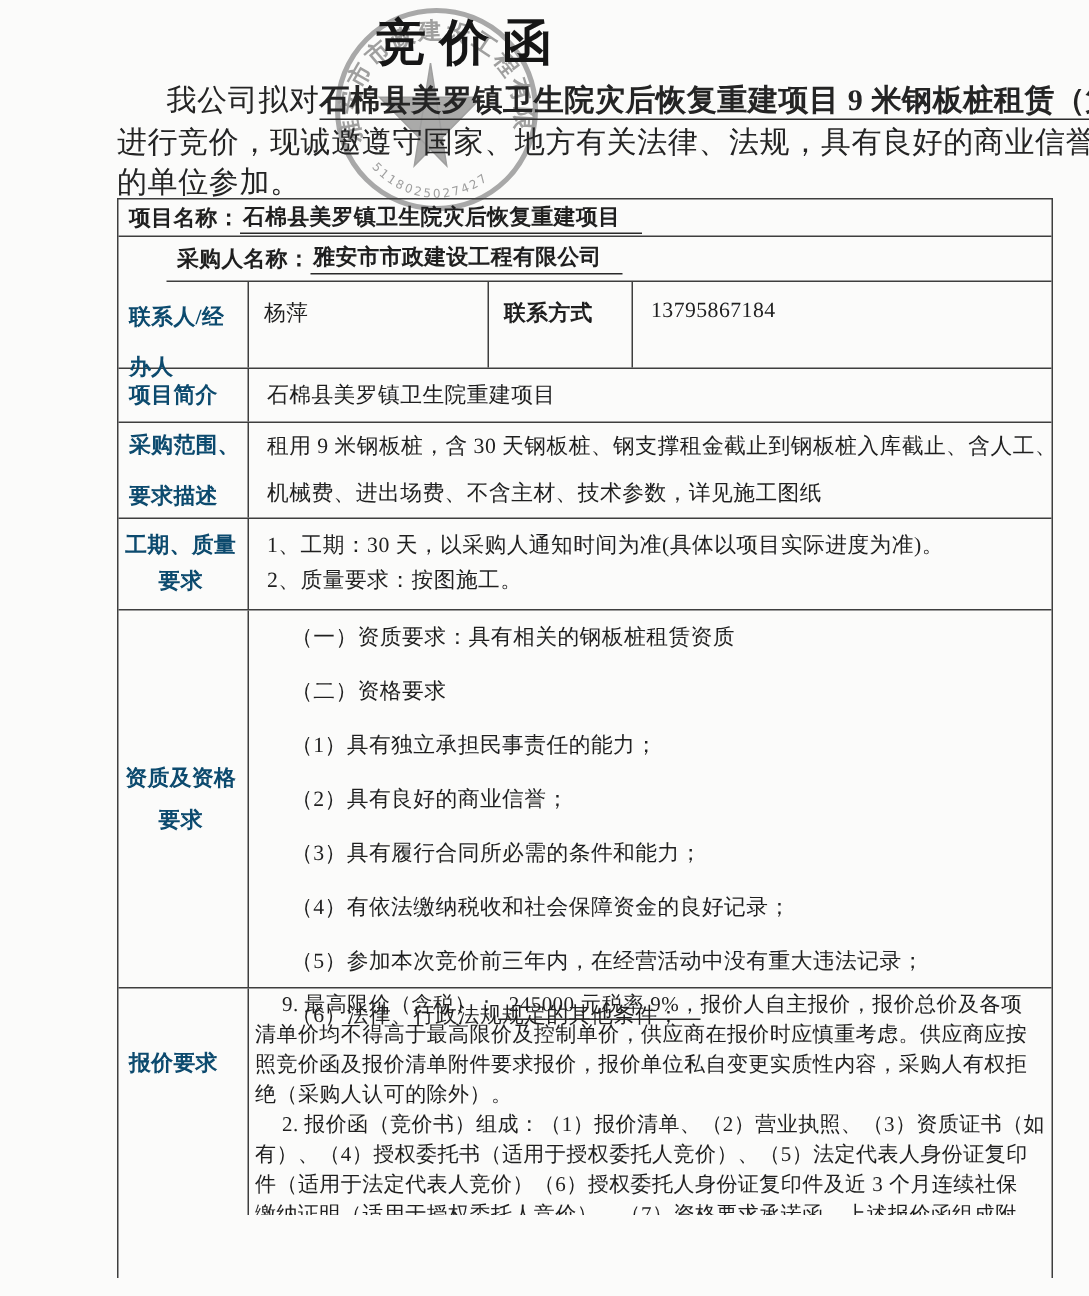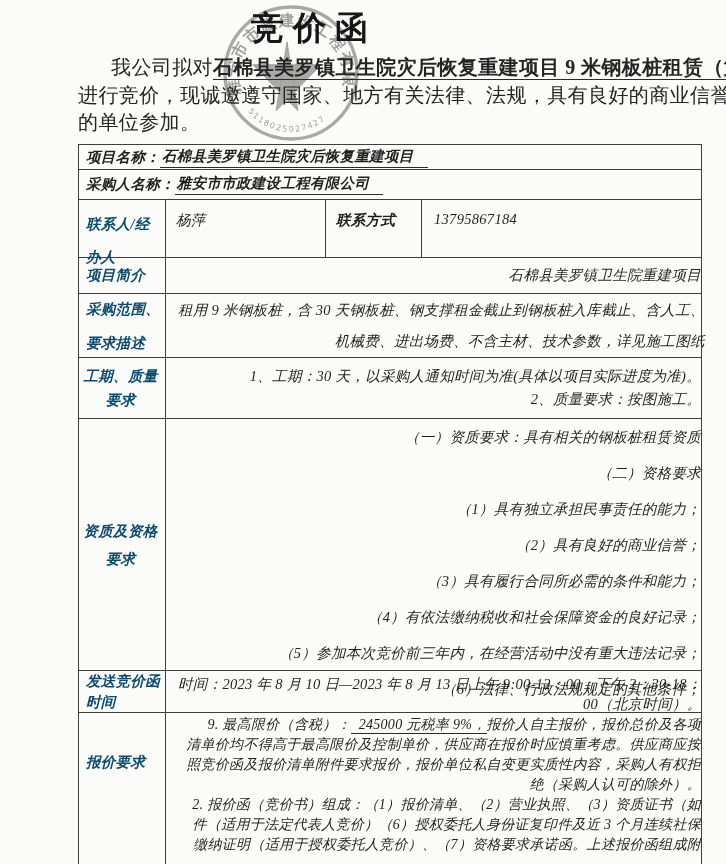--- a/index.html
+++ b/index.html
@@ -16,37 +16,37 @@
   }
   .intro{position:absolute;left:78px;top:54px;width:628px;font-size:20px;color:#242424;}
   .intro .iline{line-height:27.5px;white-space:nowrap;letter-spacing:0.4px;}
   .iline1-pre{padding-left:33px;}
   .u-proj{font-weight:bold;border-bottom:1.4px solid #2a2a2a;padding-bottom:1px;}
   
   .stamp{position:absolute;left:222px;top:2px;width:140px;height:144px;z-index:1;opacity:.85;}
   .doc-layer{position:relative;z-index:2;}
   
   .btable{
-    position:absolute;left:78px;top:144px;width:624px;height:720px;
+    position:absolute;left:78px;top:132px;width:624px;height:720px;
     border:1.6px solid #3e3e3e;border-bottom:none;box-sizing:border-box;
-    font-size:14.5px;background:transparent;z-index:2;font-style:italic;
+    font-size:14.5px;background:transparent;z-index:2;
   }
   .trow{display:flex;border-bottom:1.6px solid #3e3e3e;box-sizing:border-box;}
   .trow:last-child{border-bottom:none;}
   .cell{box-sizing:border-box;letter-spacing:0.3px;}
   .lblcol{
     width:87px;border-right:1.6px solid #3e3e3e;flex:none;
     font-weight:bold;display:flex;flex-direction:column;justify-content:center;
     padding:0 5px 0 7px;color:#0c4a6e;
   }
-  .content{flex:1;display:flex;flex-direction:column;justify-content:center;padding-left:12px;text-align:right;}
+  .content{flex:1;display:flex;flex-direction:column;justify-content:center;padding-left:12px;}
   .fullcell{flex:1;display:flex;align-items:center;padding-left:7px;}
   .fullcell .flabel{font-weight:bold;}
   .fullcell .fvalue{font-weight:bold;border-bottom:1.4px solid #2a2a2a;padding:0 14px 1px 2px;}
-  .r1{height:25px;} .r2{height:30px;} .r3{height:58px;} .r4{height:36px;}
+  .r1{height:25px;} .r2{height:30px;margin-left:32px;} .r3{height:58px;} .r4{height:36px;}
   .r5{height:64px;} .r6{height:61px;} .r7{height:252px;} .r8{height:42px;} .r9{height:151px;}
   
   .r3 .lblcol{justify-content:flex-start;padding-top:8px;line-height:33px;}
   .c-name{width:160px;border-right:1.6px solid #3e3e3e;flex:none;padding:11px 0 0 10px;}
   .c-clabel{width:96px;border-right:1.6px solid #3e3e3e;flex:none;padding:11px 0 0 10px;font-weight:bold;}
   .c-cvalue{flex:1;padding:11px 0 0 12px;font-family:"Liberation Serif","DejaVu Serif",serif;}
   .r5 .lblcol{line-height:34px;}
   .r5 .content{line-height:31px;}
   .r6 .lblcol{line-height:24px;text-align:center;padding-left:2px;}
   .r6 .content{line-height:23px;}
@@ -140,35 +140,29 @@
         <div class="nowrap">（二）资格要求</div>
         <div class="nowrap">（1）具有独立承担民事责任的能力；</div>
         <div class="nowrap">（2）具有良好的商业信誉；</div>
         <div class="nowrap">（3）具有履行合同所必需的条件和能力；</div>
         <div class="nowrap">（4）有依法缴纳税收和社会保障资金的良好记录；</div>
         <div class="nowrap">（5）参加本次竞价前三年内，在经营活动中没有重大违法记录；</div>
         <div class="nowrap">（6）法律、行政法规规定的其他条件；</div>
       </div>
     </div>
 
-    <div class="trow r8">
-      <div class="cell lblcol">发送竞价函时间</div>
-      <div class="cell content">
-        <div class="nowrap">时间：2023 年 8 月 10 日—2023 年 8 月 13 日上午 9:00-12：00；下午 2：30-18：</div>
-        <div class="nowrap">00（北京时间）。</div>
-      </div>
-    </div>
 
     <div class="trow r9">
       <div class="cell lblcol">报价要求</div>
       <div class="cell content">
         <div class="nowrap indent1"><span>9. 最高限价（含税）：</span><span class="u-price">  245000 元税率 9%，</span><span>报价人自主报价，报价总价及各项</span></div>
         <div class="nowrap">清单价均不得高于最高限价及控制单价，供应商在报价时应慎重考虑。供应商应按</div>
         <div class="nowrap">照竞价函及报价清单附件要求报价，报价单位私自变更实质性内容，采购人有权拒</div>
         <div class="nowrap">绝（采购人认可的除外）。</div>
         <div class="nowrap indent1">2. 报价函（竞价书）组成：（1）报价清单、（2）营业执照、（3）资质证书（如</div>
+        <div class="nowrap">有）、（4）授权委托书（适用于授权委托人竞价）、（5）法定代表人身份证复印</div>
         <div class="nowrap">件（适用于法定代表人竞价）（6）授权委托人身份证复印件及近 3 个月连续社保</div>
         <div class="nowrap">缴纳证明（适用于授权委托人竞价）、（7）资格要求承诺函。上述报价函组成附</div>
       </div>
     </div>
 
   </div>
 </div>
 
 </body></html>

